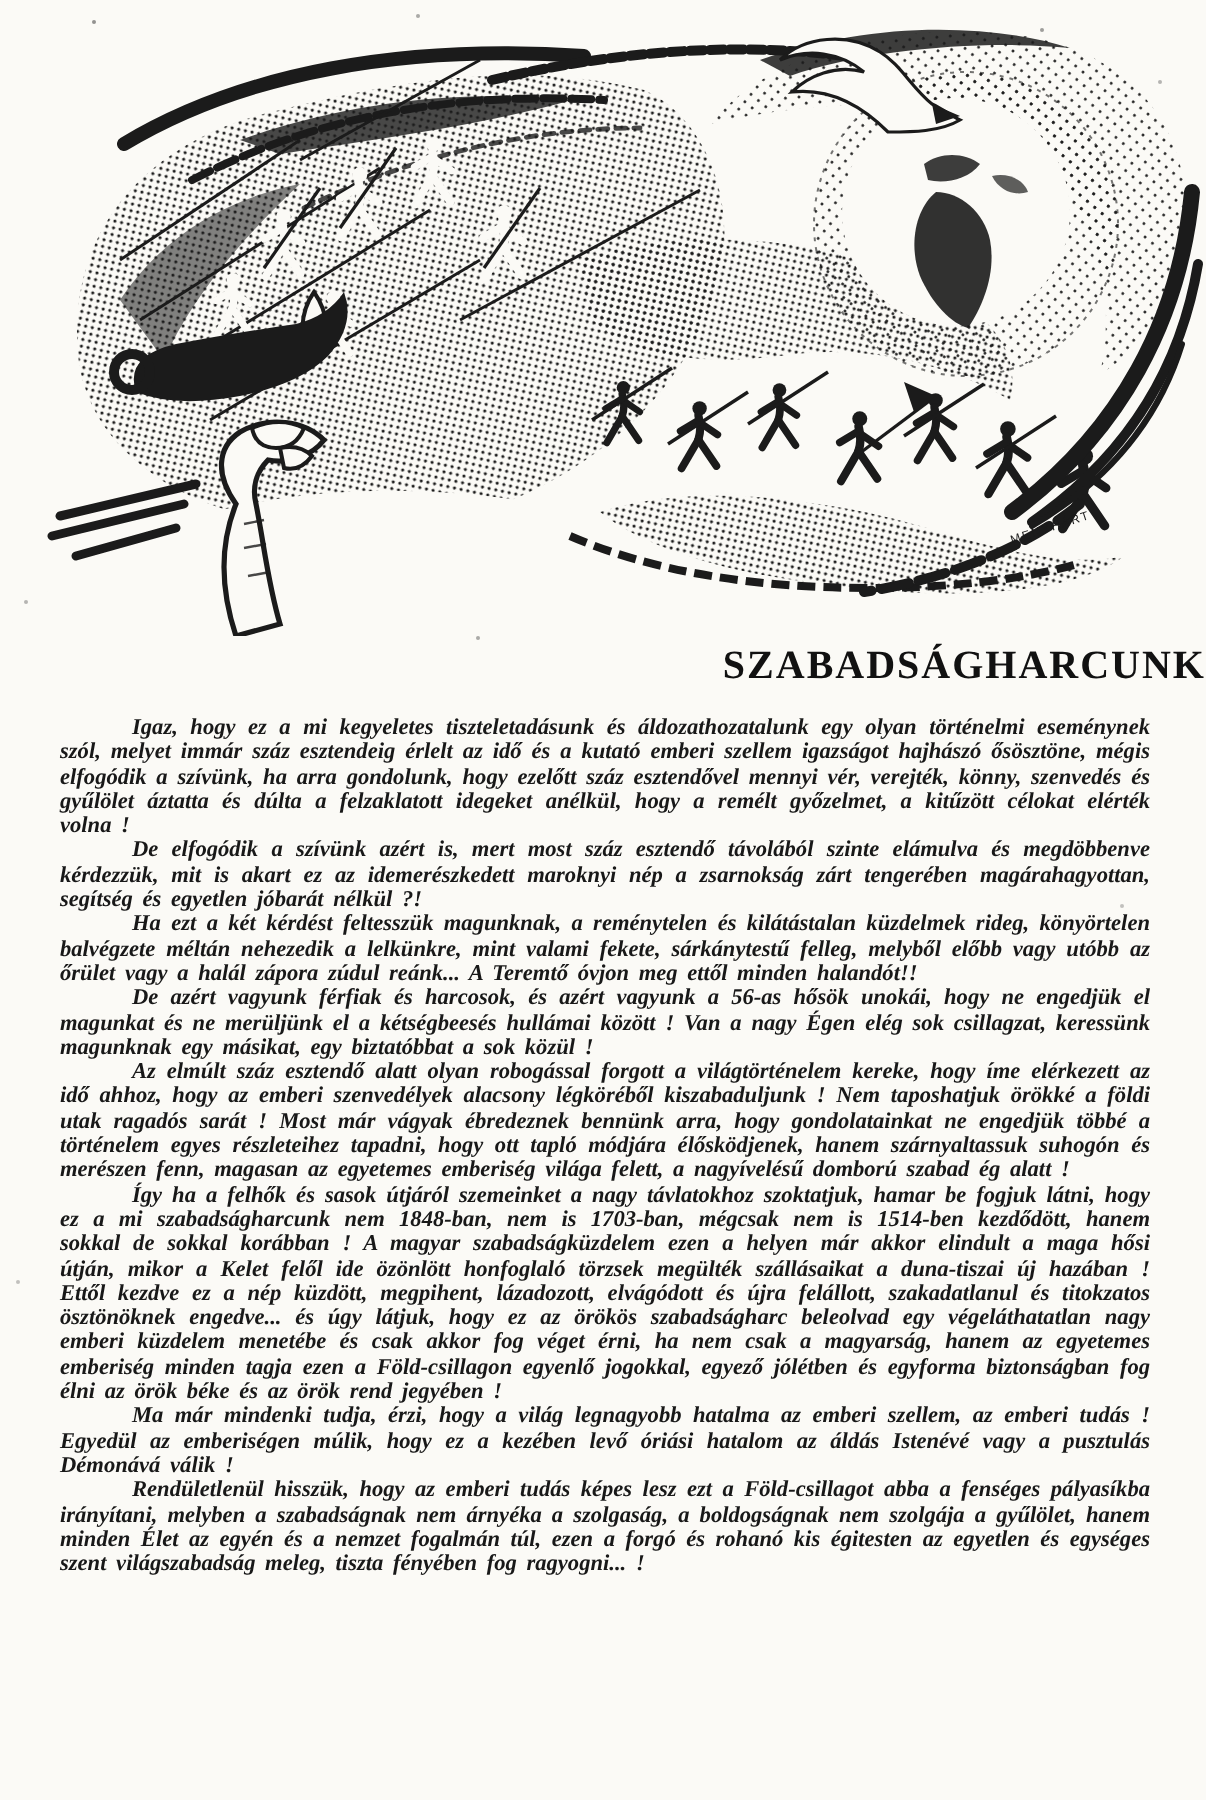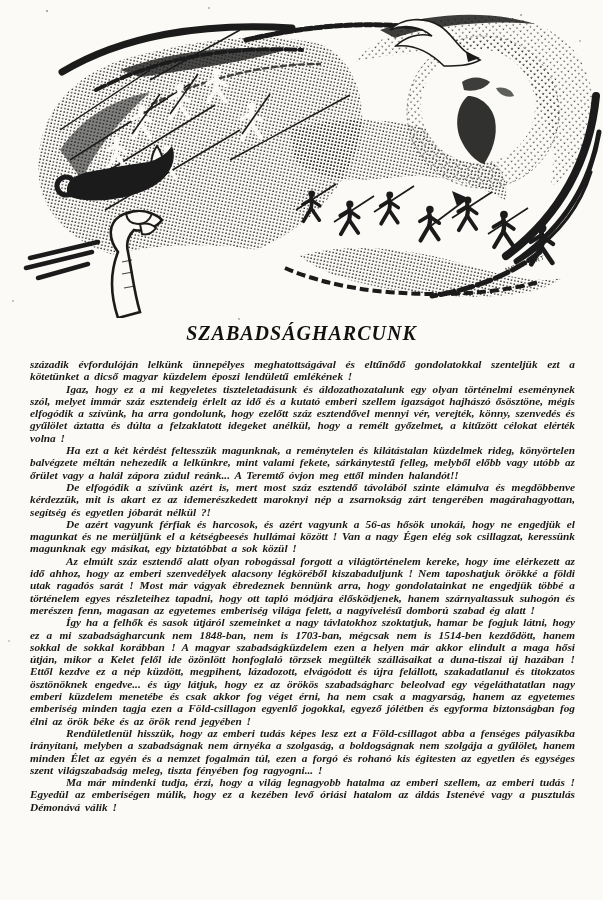--- a/index.html
+++ b/index.html
@@ -11,22 +11,22 @@
     overflow:hidden;
     font-family:"Liberation Serif","DejaVu Serif",serif;
     color:#1b1b1b;
   }
   .illustration{
     position:absolute;top:0;left:0;width:603px;height:318px;
   }
   .illustration svg{display:block;width:603px;height:318px;}
   .title{
     position:absolute;top:322px;left:0;width:100%;
-    text-align:center;
-    font-size:20px;font-weight:700;font-style:italic;
+    text-align:right;
+    font-size:20px;font-weight:700;
     letter-spacing:1px;
     color:#111;
   }
   .body-text{
     position:absolute;top:358px;left:30px;width:545px;
     font-size:11.3px;line-height:12.3px;
     font-style:italic;font-weight:700;
     text-align:justify;
     word-spacing:2px;
     color:#181818;
@@ -174,25 +174,24 @@
         </g>
       </g>
 
       <text x="506" y="272" font-size="6" font-family="Liberation Sans, sans-serif" fill="#1b1b1b" transform="rotate(-18 506 272)" letter-spacing="1">MENYHÁRT</text>
     </svg>
   </div>
 
   <div class="title">SZABADSÁGHARCUNK</div>
 
   <div class="body-text">
-    <p class="first">századik évfordulóján lelkünk ünnepélyes meghatottságával és eltűnődő gondolatokkal szenteljük ezt a kötetünket a dicső magyar küzdelem époszi lendületű emlékének !</p>
     <p>Igaz, hogy ez a mi kegyeletes tiszteletadásunk és áldozathozatalunk egy olyan történelmi eseménynek szól, melyet immár száz esztendeig érlelt az idő és a kutató emberi szellem igazságot hajhászó ősösztöne, mégis elfogódik a szívünk, ha arra gondolunk, hogy ezelőtt száz esztendővel mennyi vér, verejték, könny, szenvedés és gyűlölet áztatta és dúlta a felzaklatott idegeket anélkül, hogy a remélt győzelmet, a kitűzött célokat elérték volna !</p>
+    <p>De elfogódik a szívünk azért is, mert most száz esztendő távolából szinte elámulva és megdöbbenve kérdezzük, mit is akart ez az idemerészkedett maroknyi nép a zsarnokság zárt tengerében magárahagyottan, segítség és egyetlen jóbarát nélkül ?!</p>
     <p>Ha ezt a két kérdést feltesszük magunknak, a reménytelen és kilátástalan küzdelmek rideg, könyörtelen balvégzete méltán nehezedik a lelkünkre, mint valami fekete, sárkánytestű felleg, melyből előbb vagy utóbb az őrület vagy a halál zápora zúdul reánk...  A Teremtő óvjon meg ettől minden halandót!!</p>
-    <p>De elfogódik a szívünk azért is, mert most száz esztendő távolából szinte elámulva és megdöbbenve kérdezzük, mit is akart ez az idemerészkedett maroknyi nép a zsarnokság zárt tengerében magárahagyottan, segítség és egyetlen jóbarát nélkül ?!</p>
     <p>De azért vagyunk férfiak és harcosok, és azért vagyunk a 56-as hősök unokái, hogy ne engedjük el magunkat és ne merüljünk el a kétségbeesés hullámai között ! Van a nagy Égen elég sok csillagzat, keressünk magunknak egy másikat, egy biztatóbbat a sok közül !</p>
     <p>Az elmúlt száz esztendő alatt olyan robogással forgott a világtörténelem kereke, hogy íme elérkezett az idő ahhoz, hogy az emberi szenvedélyek alacsony légköréből kiszabaduljunk ! Nem taposhatjuk örökké a földi utak ragadós sarát ! Most már vágyak ébredeznek bennünk arra, hogy gondolatainkat ne engedjük többé a történelem egyes részleteihez tapadni, hogy ott tapló módjára élősködjenek, hanem szárnyaltassuk suhogón és merészen fenn, magasan az egyetemes emberiség világa felett, a nagyívelésű domború szabad ég alatt !</p>
     <p>Így ha a felhők és sasok útjáról szemeinket a nagy távlatokhoz szoktatjuk, hamar be fogjuk látni, hogy ez a mi szabadságharcunk nem 1848-ban, nem is 1703-ban, mégcsak nem is 1514-ben kezdődött, hanem sokkal de sokkal korábban ! A magyar szabadságküzdelem ezen a helyen már akkor elindult a maga hősi útján, mikor a Kelet felől ide özönlött honfoglaló törzsek megülték szállásaikat a duna-tiszai új hazában ! Ettől kezdve ez a nép küzdött, megpihent, lázadozott, elvágódott és újra felállott, szakadatlanul és titokzatos ösztönöknek engedve... és úgy látjuk, hogy ez az örökös szabadságharc beleolvad egy végeláthatatlan nagy emberi küzdelem menetébe és csak akkor fog véget érni, ha nem csak a magyarság, hanem az egyetemes emberiség minden tagja ezen a Föld-csillagon egyenlő jogokkal, egyező jólétben és egyforma biztonságban fog élni az örök béke és az örök rend jegyében !</p>
+    <p>Ma már mindenki tudja, érzi, hogy a világ legnagyobb hatalma az emberi szellem, az emberi tudás ! Egyedül az emberiségen múlik, hogy ez a kezében levő óriási hatalom az áldás Istenévé vagy a pusztulás Démonává válik !</p>
     <p>Rendületlenül hisszük, hogy az emberi tudás képes lesz ezt a Föld-csillagot abba a fenséges pályasíkba irányítani, melyben a szabadságnak nem árnyéka a szolgaság, a boldogságnak nem szolgája a gyűlölet, hanem minden Élet az egyén és a nemzet fogalmán túl, ezen a forgó és rohanó kis égitesten az egyetlen és egységes szent világszabadság meleg, tiszta fényében fog ragyogni... !</p>
-    <p>Ma már mindenki tudja, érzi, hogy a világ legnagyobb hatalma az emberi szellem, az emberi tudás ! Egyedül az emberiségen múlik, hogy ez a kezében levő óriási hatalom az áldás Istenévé vagy a pusztulás Démonává válik !</p>
   </div>
 
   <div class="specks"></div>
 </div>
 
 </body></html>

